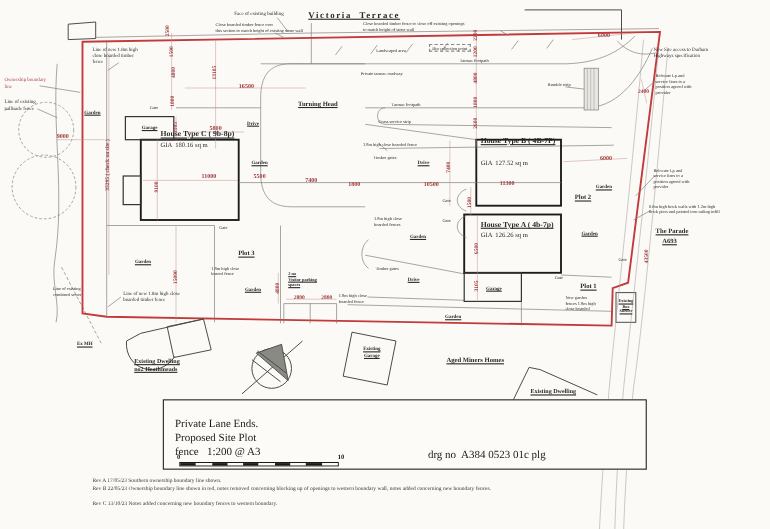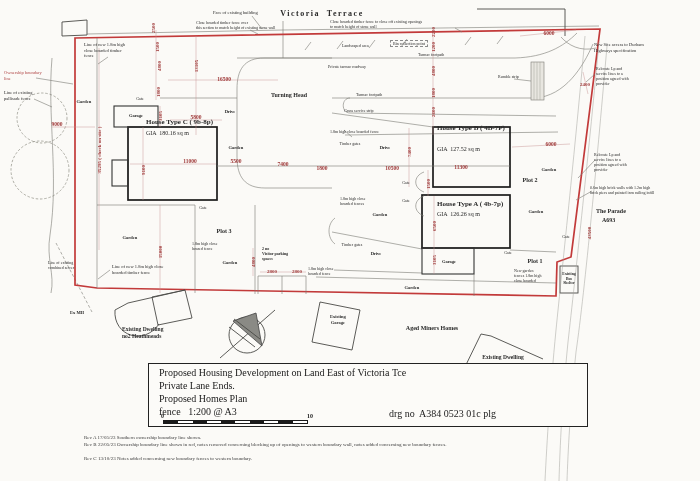--- a/index.html
+++ b/index.html
@@ -4,21 +4,21 @@
 <style>
   * { box-sizing: border-box; margin: 0; padding: 0; }
   html,body { background:#e9e9e7; }
   #canvas{
     position:relative; width:700px; height:481px; margin:0 auto;
     background:#fbfaf7; font-family:"Liberation Serif","DejaVu Serif",serif;
     color:#222; overflow:hidden;
   }
   svg{ position:absolute; left:0; top:0; }
   .t{ position:absolute; font-size:5px; line-height:1.25; white-space:pre; color:#2a2a2a; }
-  .b{ font-weight:700; }
+  .b{ font-weight:700;text-decoration:underline; }
   .c{ transform:translate(-50%,-50%); text-align:center; }
   .v{ transform:translate(-50%,-50%) rotate(-90deg); white-space:nowrap; text-align:center;}
   .s4{ font-size:4px; } .s45{ font-size:4.5px; } .s55{ font-size:5.5px; }
   .s6{ font-size:6px; } .s7{ font-size:7px; } .s8{ font-size:8px; }
   .dim{ position:absolute; font-size:5.5px; font-weight:700; color:#a03a3a; white-space:nowrap; }
   .dim.small{ font-size:5px; }
   .red{ color:#b04545; }
   .dashedbox{ border:0.5px dashed #8a8a8a; padding:0 2px; }
   
   .thin{ stroke:#7a7a74; stroke-width:.6; fill:none; }
@@ -243,23 +243,22 @@
 service lines to a
 position agreed with
 provider</div>
   <div class="t s4" style="left:590px;top:185px">0.6m high brick walls with 1.2m high
 brick piers and painted iron railing infill</div>
   <div class="t b s6" style="left:596px;top:208px">The Parade</div>
   <div class="t b s6" style="left:602px;top:217px">A693</div>
   <div class="dim small v" style="left:589px;top:233px">43500</div>
 
   <div id="titleblock">
-    <div class="tl" style="left:10px;top:3px">Proposed Housing Development on Land East of Victoria Tce</div>
     <div class="tl" style="left:10px;top:16px">Private Lane Ends.</div>
-    <div class="tl" style="left:10px;top:29px">Proposed Homes Plan</div>
+    <div class="tl" style="left:10px;top:29px">Proposed Site Plot</div>
     <div class="tl" style="left:10px;top:42px">fence   1:200 @ A3</div>
     <div class="tl" style="left:12px;top:49px;font-size:6px;font-weight:700">0</div>
     <div class="tl" style="left:158px;top:49px;font-size:6px;font-weight:700">10</div>
     <div id="scalebar">
       <span></span>
         <span></span>
         <span></span>
         <span></span>
         <span></span>
         <span></span>

